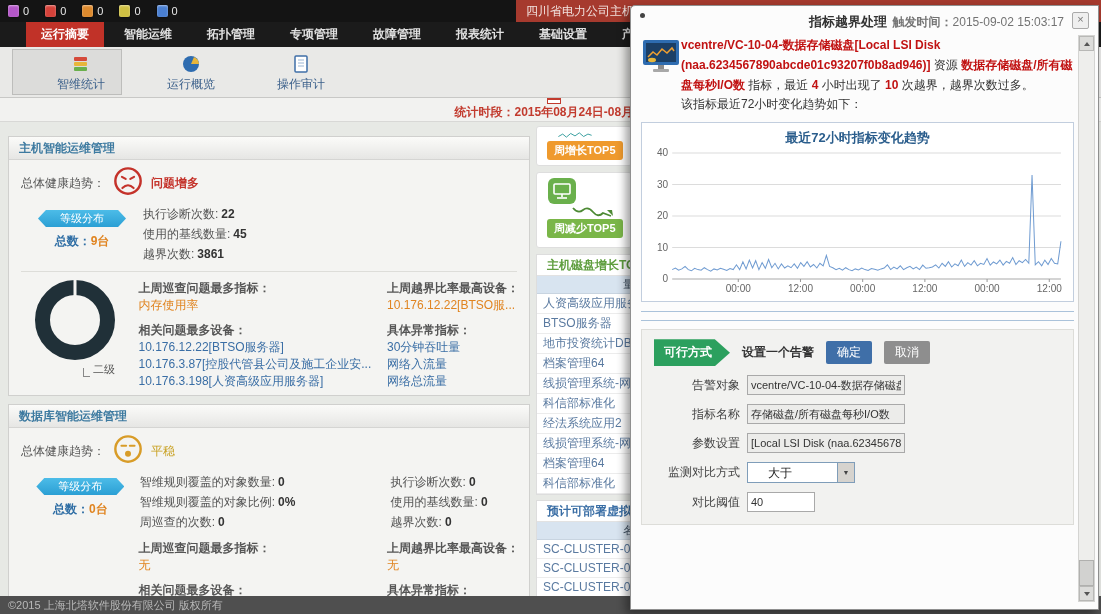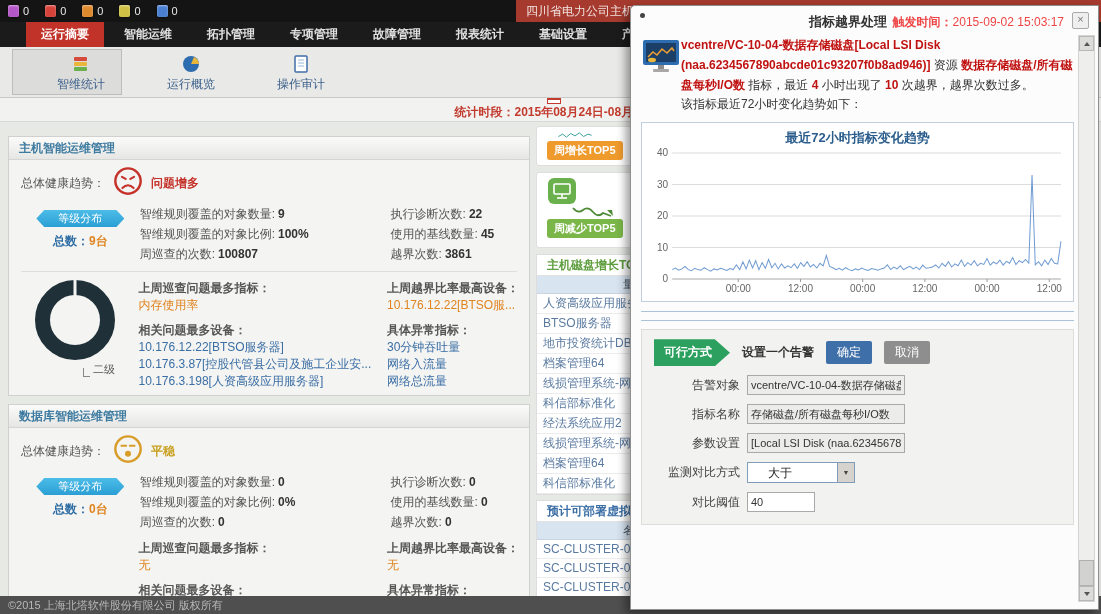--- a/index.html
+++ b/index.html
@@ -35,21 +35,21 @@
   .period-text{color:#c23b2e;font-size:12px;font-weight:bold;}
   
   .left-panel{position:absolute;left:8px;top:136px;width:522px;z-index:2;}
   .section{background:#f4f4f2;border:1px solid #d0d0ce;margin-bottom:8px;overflow:hidden;}
   .sec-head{height:22px;line-height:22px;background:linear-gradient(#fbfbf9,#e6e6e4);
     border-bottom:1px solid #d5d5d3;color:#3d7aa0;font-size:12px;font-weight:bold;padding-left:10px;}
   .sec-body{padding:6px 12px 4px 12px;}
   .health-row{display:flex;align-items:center;gap:8px;height:34px;}
   .health-label{font-size:12px;color:#555;}
   .health-bad{font-size:12px;font-weight:bold;color:#c4322a;}
-  .health-ok{font-size:12px;font-weight:bold;color:#c8a020;}
+  .health-ok{font-size:12px;font-weight:normal;color:#c8a020;}
   .stats-row{display:flex;margin-top:4px;}
   .badge-col{width:122px;text-align:center;padding-top:4px;}
   .level-badge{display:inline-block;width:88px;height:17px;line-height:17px;font-size:11px;color:#fff;
     background:linear-gradient(#4cbce8,#2b9fd4);
     clip-path:polygon(9% 0,91% 0,100% 50%,91% 100%,9% 100%,0 50%);cursor:pointer;}
   .total-line{margin-top:6px;font-size:12px;font-weight:bold;color:#2e6da4;}
   .total-val{color:#e08420;}
   .stat-col{display:flex;flex-direction:column;}
   .stat-col.a{width:258px;}
   .stat-col.b{width:130px;}
@@ -90,21 +90,21 @@
   .mini-row2{height:18px;line-height:18px;font-size:12px;color:#5a7aa0;padding-left:6px;
     border-bottom:1px solid #ececec;white-space:nowrap;overflow:hidden;cursor:pointer;}
   
   .footer{position:absolute;left:0;right:0;bottom:0;height:18px;background:#4f4f4f;z-index:3;
     color:#b8b8b8;font-size:11px;line-height:18px;padding-left:8px;}
   
   .popup{position:absolute;left:630px;top:5px;width:467px;height:603px;background:#fcfcfc;
     border:1px solid #8f8f8f;border-radius:5px 0 0 0;box-shadow:-4px 4px 10px rgba(0,0,0,.4);z-index:20;}
   .popup-dot{position:absolute;left:9px;top:7px;width:5px;height:5px;border-radius:50%;background:#444;}
   .popup-title{position:absolute;left:178px;top:7px;font-size:13px;font-weight:bold;color:#333;}
-  .popup-time{position:absolute;right:34px;top:8px;font-size:12px;color:#ef4444;white-space:nowrap;}
+  .popup-time{position:absolute;right:34px;top:8px;font-size:12px;color:#737373;white-space:nowrap;}
   .popup-time b{font-weight:bold;}
   .popup-close{position:absolute;right:9px;top:6px;width:15px;height:15px;background:#efefef;
     border:1px solid #aaa;border-radius:2px;color:#777;font-size:11px;line-height:13px;text-align:center;cursor:pointer;}
   .vscroll{position:absolute;right:3px;top:29px;bottom:7px;width:15px;background:#eeeeec;border:1px solid #d4d4d2;}
   .sb-btn{position:absolute;left:0;width:13px;height:13px;background:#dcdcda;border:1px solid #b8b8b6;
     display:flex;align-items:center;justify-content:center;cursor:pointer;}
   .sb-up{top:0;} .sb-down{bottom:0;}
   .sb-thumb{position:absolute;left:0;bottom:15px;width:13px;height:24px;background:#d2d2d0;border:1px solid #b0b0ae;cursor:grab;}
   .tri-up{width:0;height:0;border-left:3px solid transparent;border-right:3px solid transparent;border-bottom:4px solid #555;}
   .tri-down{width:0;height:0;border-left:3px solid transparent;border-right:3px solid transparent;border-top:4px solid #555;}
@@ -227,25 +227,20 @@
             <path d="M10 23.5 Q16 17.5 22 23.5" fill="none" stroke="#c4322a" stroke-width="2.2" stroke-linecap="round"></path>
           </svg>
         </span>
         <span class="health-bad">问题增多</span>
       </div>
       <div class="stats-row">
         <div class="badge-col">
           <span class="level-badge">等级分布</span>
           <div class="total-line"><span>总数：</span><span class="total-val">9台</span></div>
         </div>
-        <div class="stat-col a">
-          <div class="stat-line"><span>智维规则覆盖的对象数量:</span><b>9</b></div>
-          <div class="stat-line"><span>智维规则覆盖的对象比例:</span><b>100%</b></div>
-          <div class="stat-line"><span>周巡查的次数:</span><b>100807</b></div>
-        </div>
         <div class="stat-col b">
           <div class="stat-line"><span>执行诊断次数:</span><b>22</b></div>
           <div class="stat-line"><span>使用的基线数量:</span><b>45</b></div>
           <div class="stat-line"><span>越界次数:</span><b>3861</b></div>
         </div>
       </div>
       <div class="divider"></div>
       <div class="bottom-row">
         <div class="donut-col">
           <div class="donut">

